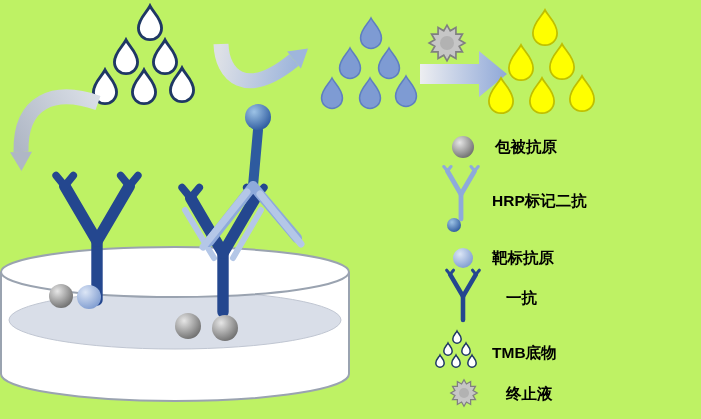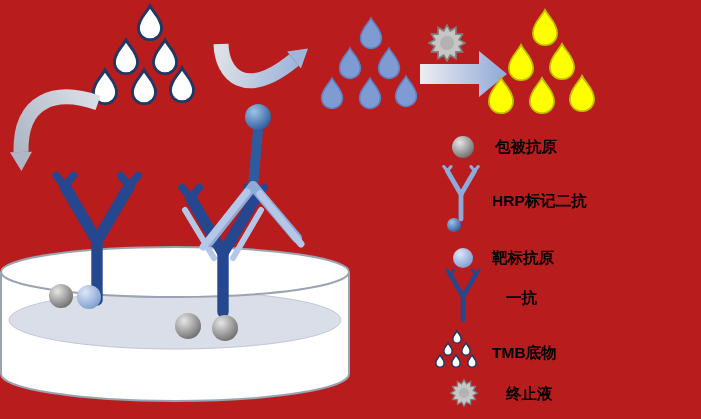--- a/index.html
+++ b/index.html
@@ -1,16 +1,16 @@
 <!DOCTYPE html>
 <html style="--antibody_blue: #24478F; --secondary_blue: #8EAADB; --pale_blue: #B4C7E7; --hrp_blue: #2E5B9F; --tmb_outline: #1F3864; --substrate_blue: #7E9BD3; --substrate_blue_stroke: #5E7FBF; --product_yellow: #FFFF00; --product_yellow_stroke: #BFBF00; --star_fill: #C6C6C6; --star_stroke: #808080; --dish_stroke: #9AA3B0; --liquid_fill: #D9DEE8; --arrow_blue: #9FB6DC; --arrow_gray: #D9DEE6; --sphere_gray: #8C8C8C; --sphere_blue: #8EAADB; --text: #000000;"><head>
 <meta charset="utf-8">
 <style>
   html,body{margin:0;padding:0;background:#fff;}
-  .canvas{position:relative;width:701px;height:419px;background:#b91c1c;overflow:hidden;
+  .canvas{position:relative;width:701px;height:419px;background:#bef264;overflow:hidden;
           font-family:"Liberation Sans","DejaVu Sans",sans-serif;}
   svg{display:block;}
   .legend-label{font-family:"Liberation Sans","DejaVu Sans",sans-serif;
                 font-size:15.5px;font-weight:bold;fill:var(--text,#000);}
   
   .drop-o{fill:#fff;stroke:var(--tmb_outline,#1F3864);stroke-width:2.7;}
   .drop-b{fill:var(--substrate_blue,#7E9BD3);stroke:var(--substrate_blue_stroke,#5E7FBF);stroke-width:1.6;}
   .drop-y{fill:var(--product_yellow,#FFFF00);stroke:var(--product_yellow_stroke,#BFBF00);stroke-width:1.6;}
   .drop-o-sm{fill:#fff;stroke:var(--tmb_outline,#1F3864);stroke-width:4;}
   .star{fill:var(--star_fill,#C6C6C6);stroke:var(--star_stroke,#808080);stroke-width:1.6;}

